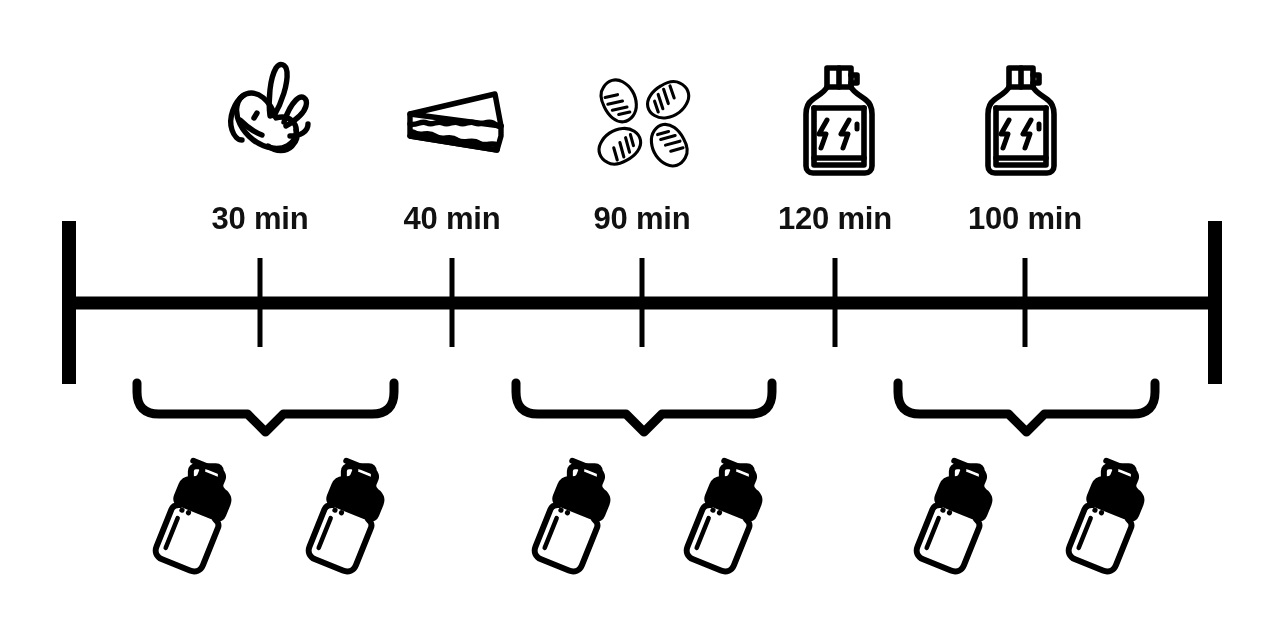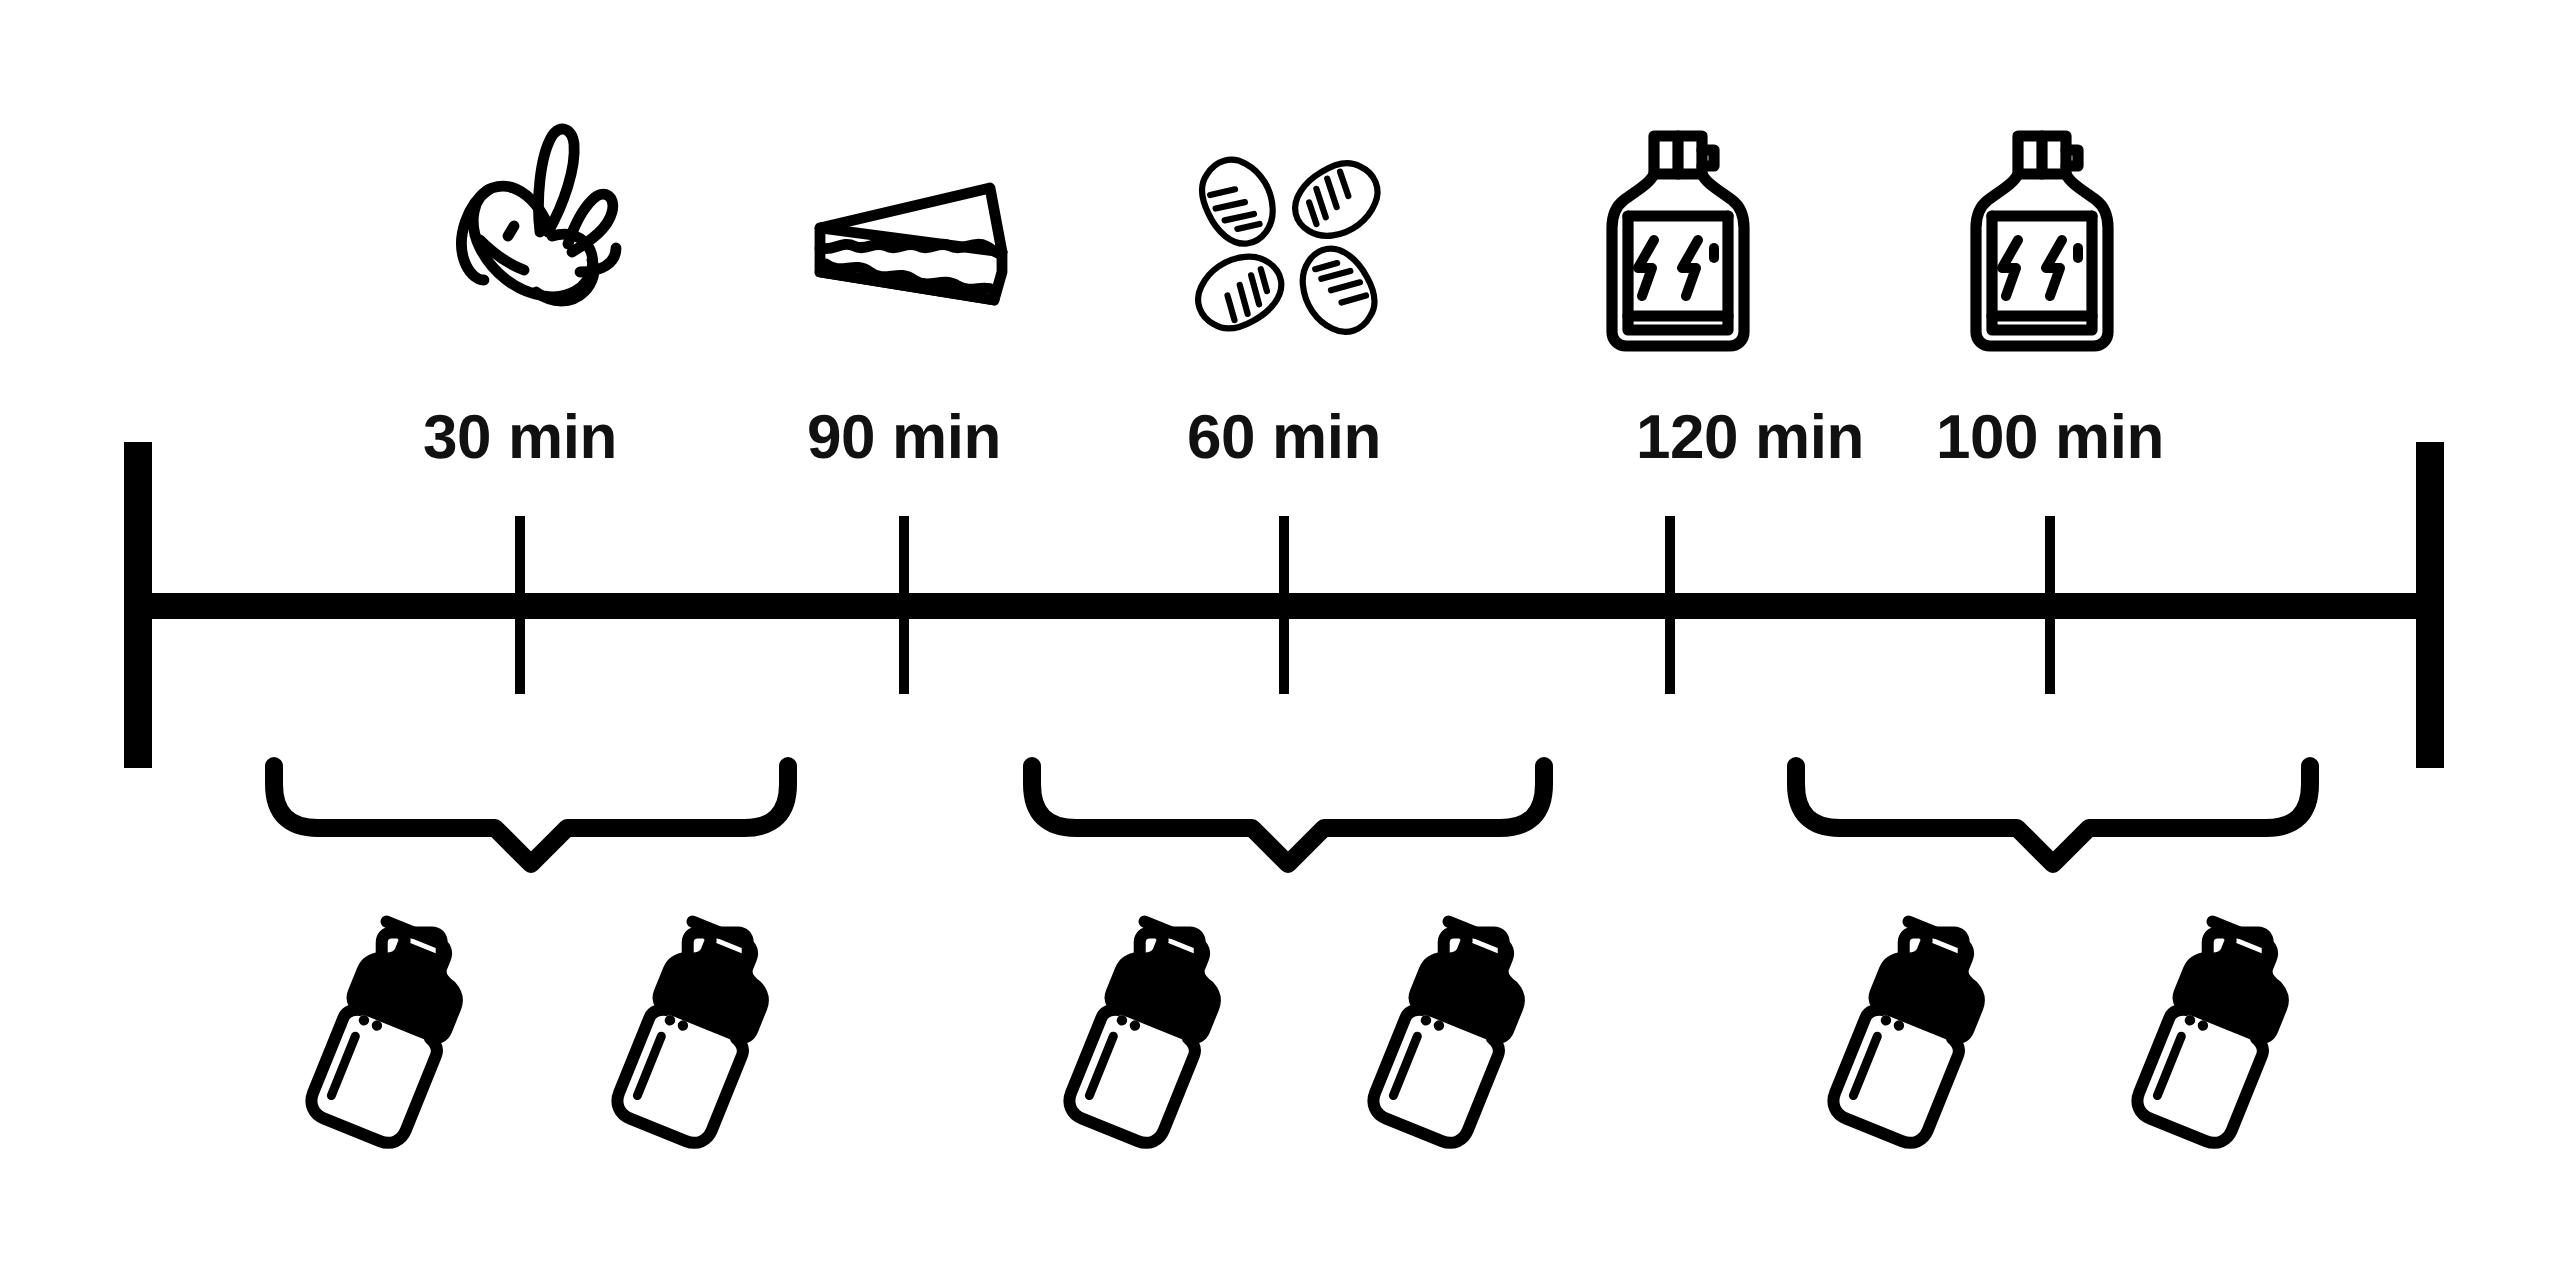--- a/index.html
+++ b/index.html
@@ -243,19 +243,19 @@
         <use href="#sym-water-bottle" transform="translate(350,513)"></use>
         <use href="#sym-water-bottle" transform="translate(576,513)"></use>
         <use href="#sym-water-bottle" transform="translate(728,513)"></use>
         <use href="#sym-water-bottle" transform="translate(958,513)"></use>
         <use href="#sym-water-bottle" transform="translate(1110,513)"></use>
       </g>
   </svg>
 
   <div id="labels-layer">
       <div class="tl-label" style="left: 260px; top: 203px;">30 min</div>
-      <div class="tl-label" style="left: 452px; top: 203px;">90 min</div>
-      <div class="tl-label" style="left: 642px; top: 203px;">60 min</div>
-      <div class="tl-label" style="left: 835px; top: 203px; margin-left: 40px;">120 min</div>
+      <div class="tl-label" style="left: 452px; top: 203px;">40 min</div>
+      <div class="tl-label" style="left: 642px; top: 203px;">90 min</div>
+      <div class="tl-label" style="left: 835px; top: 203px;">120 min</div>
       <div class="tl-label" style="left: 1025px; top: 203px;">100 min</div>
     </div>
 
 </div>
 
 </body></html>

